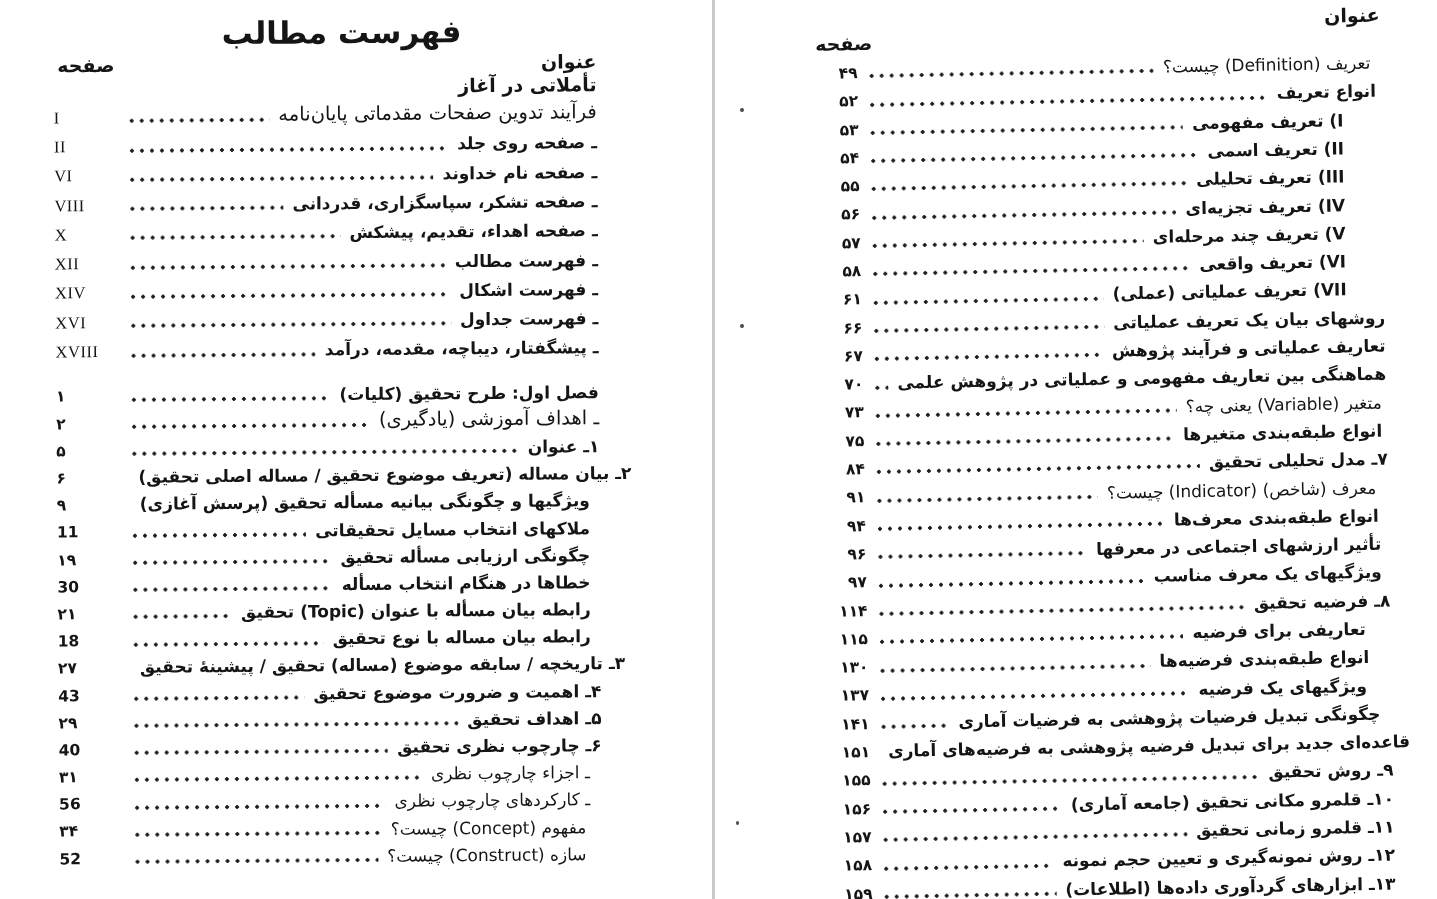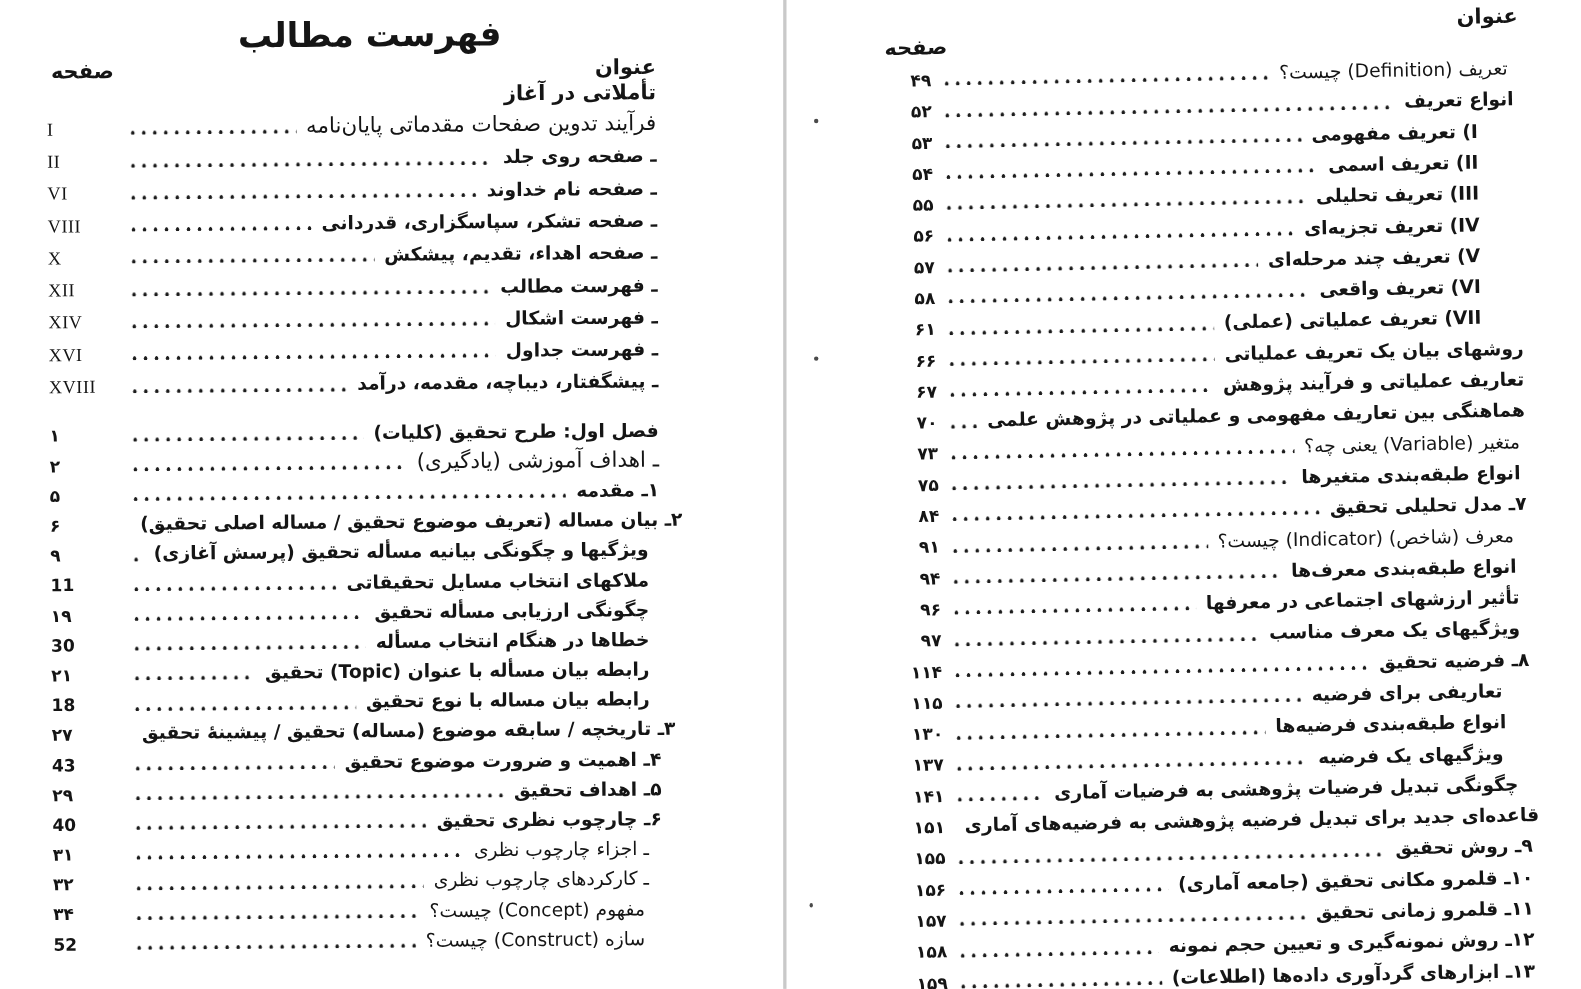--- a/index.html
+++ b/index.html
@@ -3,21 +3,21 @@
 <meta charset="utf-8">
 <style>
   html,body{margin:0;padding:0;}
   body{
     width:1437px;height:899px;overflow:hidden;
     background:#ffffff;color:#151515;
     font-family:"DejaVu Sans",sans-serif;
     -webkit-font-smoothing:antialiased;
   }
   .spread{position:relative;width:1437px;height:899px;display:flex;background:#fff;}
-  .page{position:relative;overflow:hidden;}
+  .page{position:relative;overflow:hidden;margin-left:11px;}
   .page-left{width:712px;}
   .divider{width:3px;background:#c9c9c9;}
   .page-right{width:722px;}
 
   .pl-content{position:absolute;inset:0;transform:rotate(-0.45deg);transform-origin:50% 60%;}
   .pr-content{position:absolute;inset:0;transform:rotate(-1.05deg);transform-origin:90% 95%;}
 
   
   .toc-title{
     margin:14px 0 0;text-align:center;
@@ -135,21 +135,21 @@
     <span class="txt">فصل اول: طرح تحقیق (کلیات)</span>
   </div>
           <div class="row w-light">
     <span class="num">۲</span>
     <span class="dots"></span>
     <span class="txt">ـ اهداف آموزشی (یادگیری)</span>
   </div>
           <div class="row w-bold">
     <span class="num">۵</span>
     <span class="dots"></span>
-    <span class="txt">۱ـ مقدمه</span>
+    <span class="txt">۱ـ عنوان</span>
   </div>
           <div class="row w-bold">
     <span class="num">۶</span>
     <span class="dots"></span>
     <span class="txt">۲ـ بیان مساله (تعریف موضوع تحقیق / مساله اصلی تحقیق)</span>
   </div>
           <div class="row w-bold" style="padding-right: 10px;">
     <span class="num">۹</span>
     <span class="dots"></span>
     <span class="txt">ویژگیها و چگونگی بیانیه مسأله تحقیق (پرسش آغازی)</span>
@@ -198,21 +198,21 @@
     <span class="num">40</span>
     <span class="dots"></span>
     <span class="txt">۶ـ چارچوب نظری تحقیق</span>
   </div>
           <div class="row w-normal" style="padding-right: 12px;">
     <span class="num">۳۱</span>
     <span class="dots"></span>
     <span class="txt">ـ اجزاء چارچوب نظری</span>
   </div>
           <div class="row w-normal" style="padding-right: 12px;">
-    <span class="num">۳۲</span>
+    <span class="num">56</span>
     <span class="dots"></span>
     <span class="txt">ـ کارکردهای چارچوب نظری</span>
   </div>
           <div class="row w-normal" style="padding-right: 16px;">
     <span class="num">۳۴</span>
     <span class="dots"></span>
     <span class="txt">مفهوم (Concept) چیست؟</span>
   </div>
           <div class="row w-normal" style="padding-right: 16px;">
     <span class="num">52</span>

